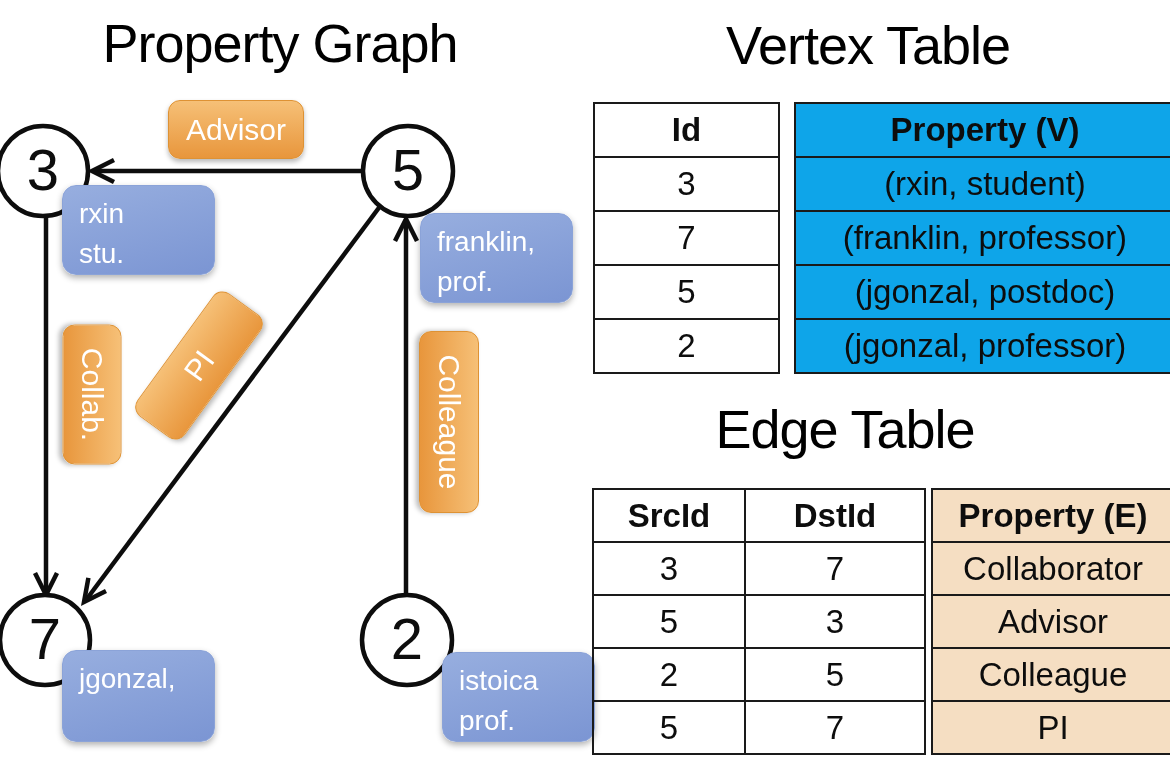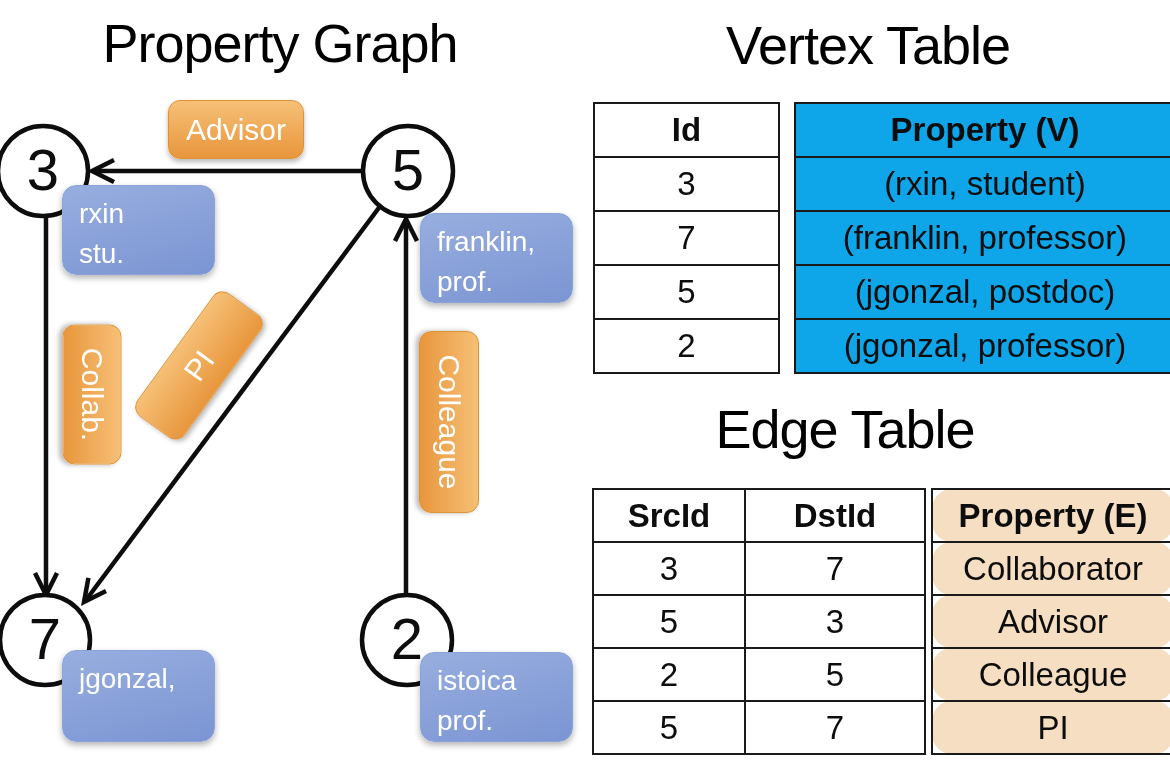--- a/index.html
+++ b/index.html
@@ -38,32 +38,32 @@
   .node-prop{
     position:absolute;width:153px;height:90px;box-sizing:border-box;
     background:linear-gradient(165deg,#97aedf,#7b95d3);
     border:1px solid #8ba3d8;border-radius:14px;
     color:#fff;font-size:28px;line-height:1.42;padding:8px 4px 8px 16px;
     box-shadow:0 3px 6px rgba(0,0,0,0.3);
   }
   #node-prop-rxin{left:62px;top:185px;}
   #node-prop-franklin{left:420px;top:185px;margin-top:28px;}
   #node-prop-jgonzal{left:62px;top:650px;height:92px;}
-  #node-prop-istoica{left:420px;top:652px;}
+  #node-prop-istoica{left:442px;top:652px;}
 
   .tbl-wrap{position:absolute;display:flex;}
   #vertex-table-wrap{left:593px;top:102px;gap:14px;}
   #edge-table-wrap{left:592px;top:488px;gap:5px;}
   table.grid{border-collapse:collapse;table-layout:fixed;}
   table.grid td{
     border:2.5px solid #1a1a1a;text-align:center;vertical-align:middle;
     padding:0;font-size:33px;color:#0d0d0d;overflow:hidden;white-space:nowrap;
   }
   #vertex-table-wrap td{height:52px;}
-  #edge-table-wrap td{height:51px;border-radius:20px;}
+  #edge-table-wrap td{height:51px;}
   td.hdr{font-weight:700;font-size:31px;}
   td.num{font-size:40px;}
   .vprop-bg{background:#0ea5e9;}
   .eprop-bg{background:#f5dec2;}
 </style>
 </head>
 <body>
 
 <div id="stage">
 

